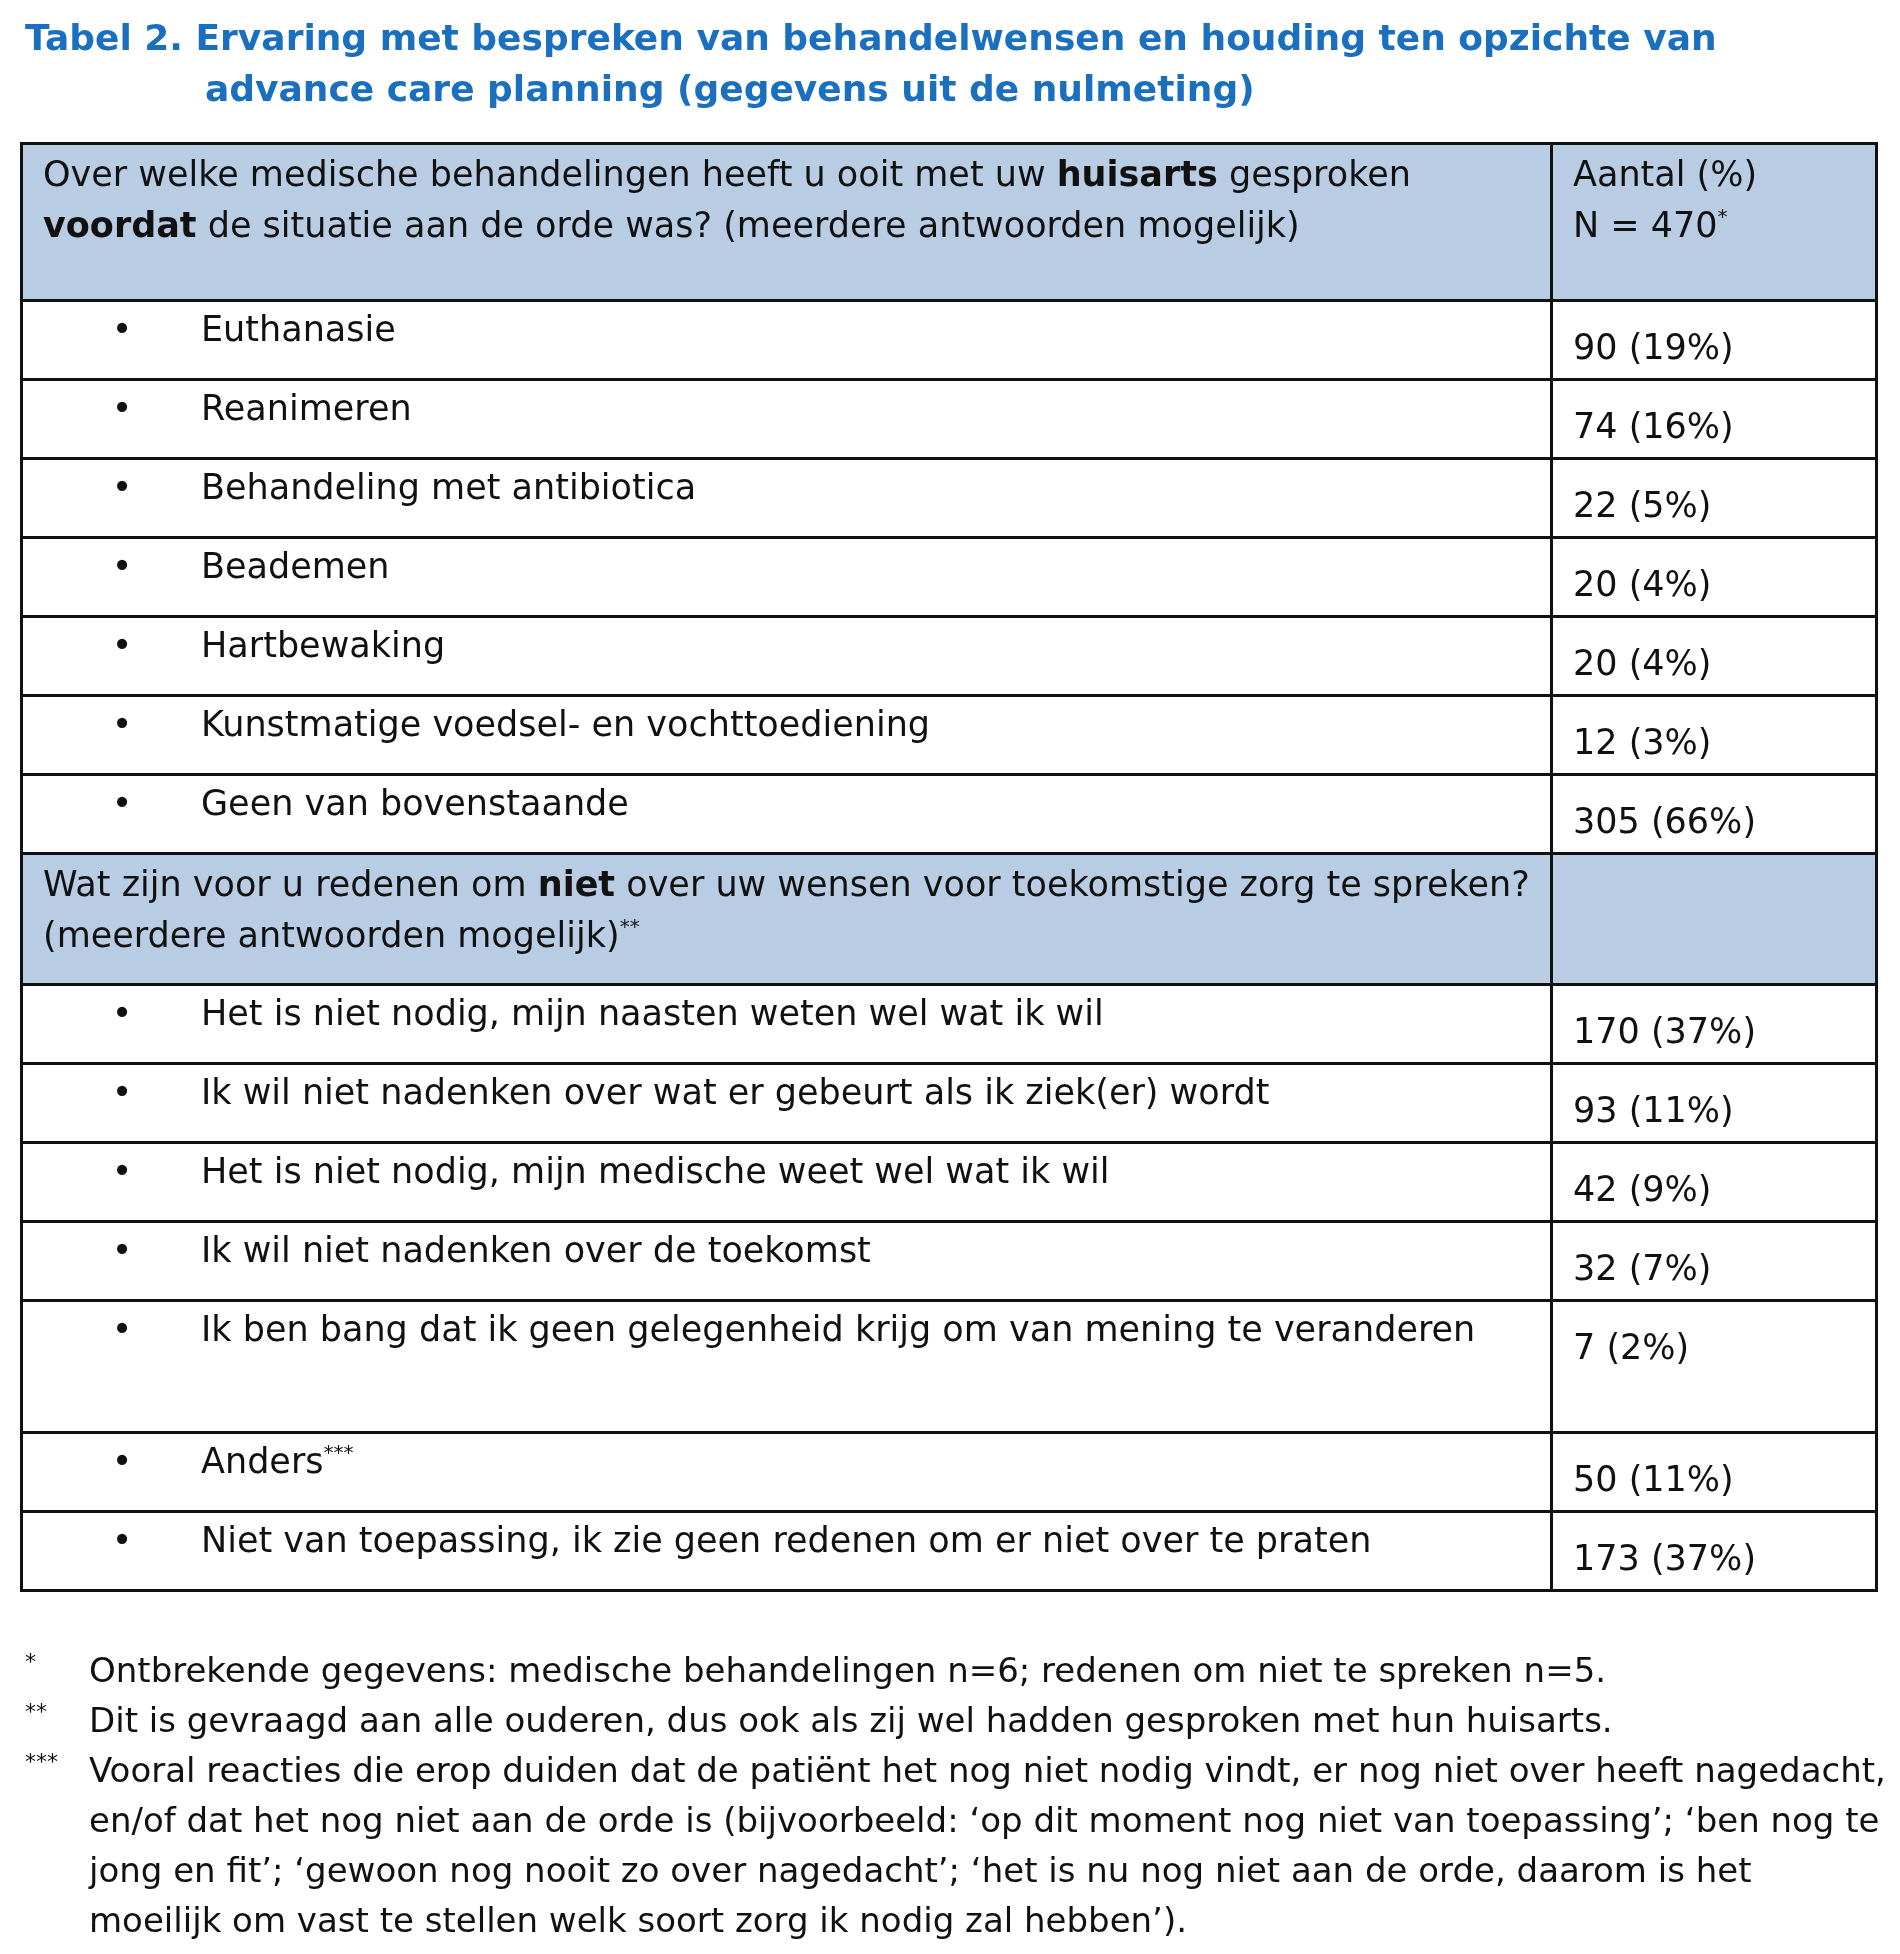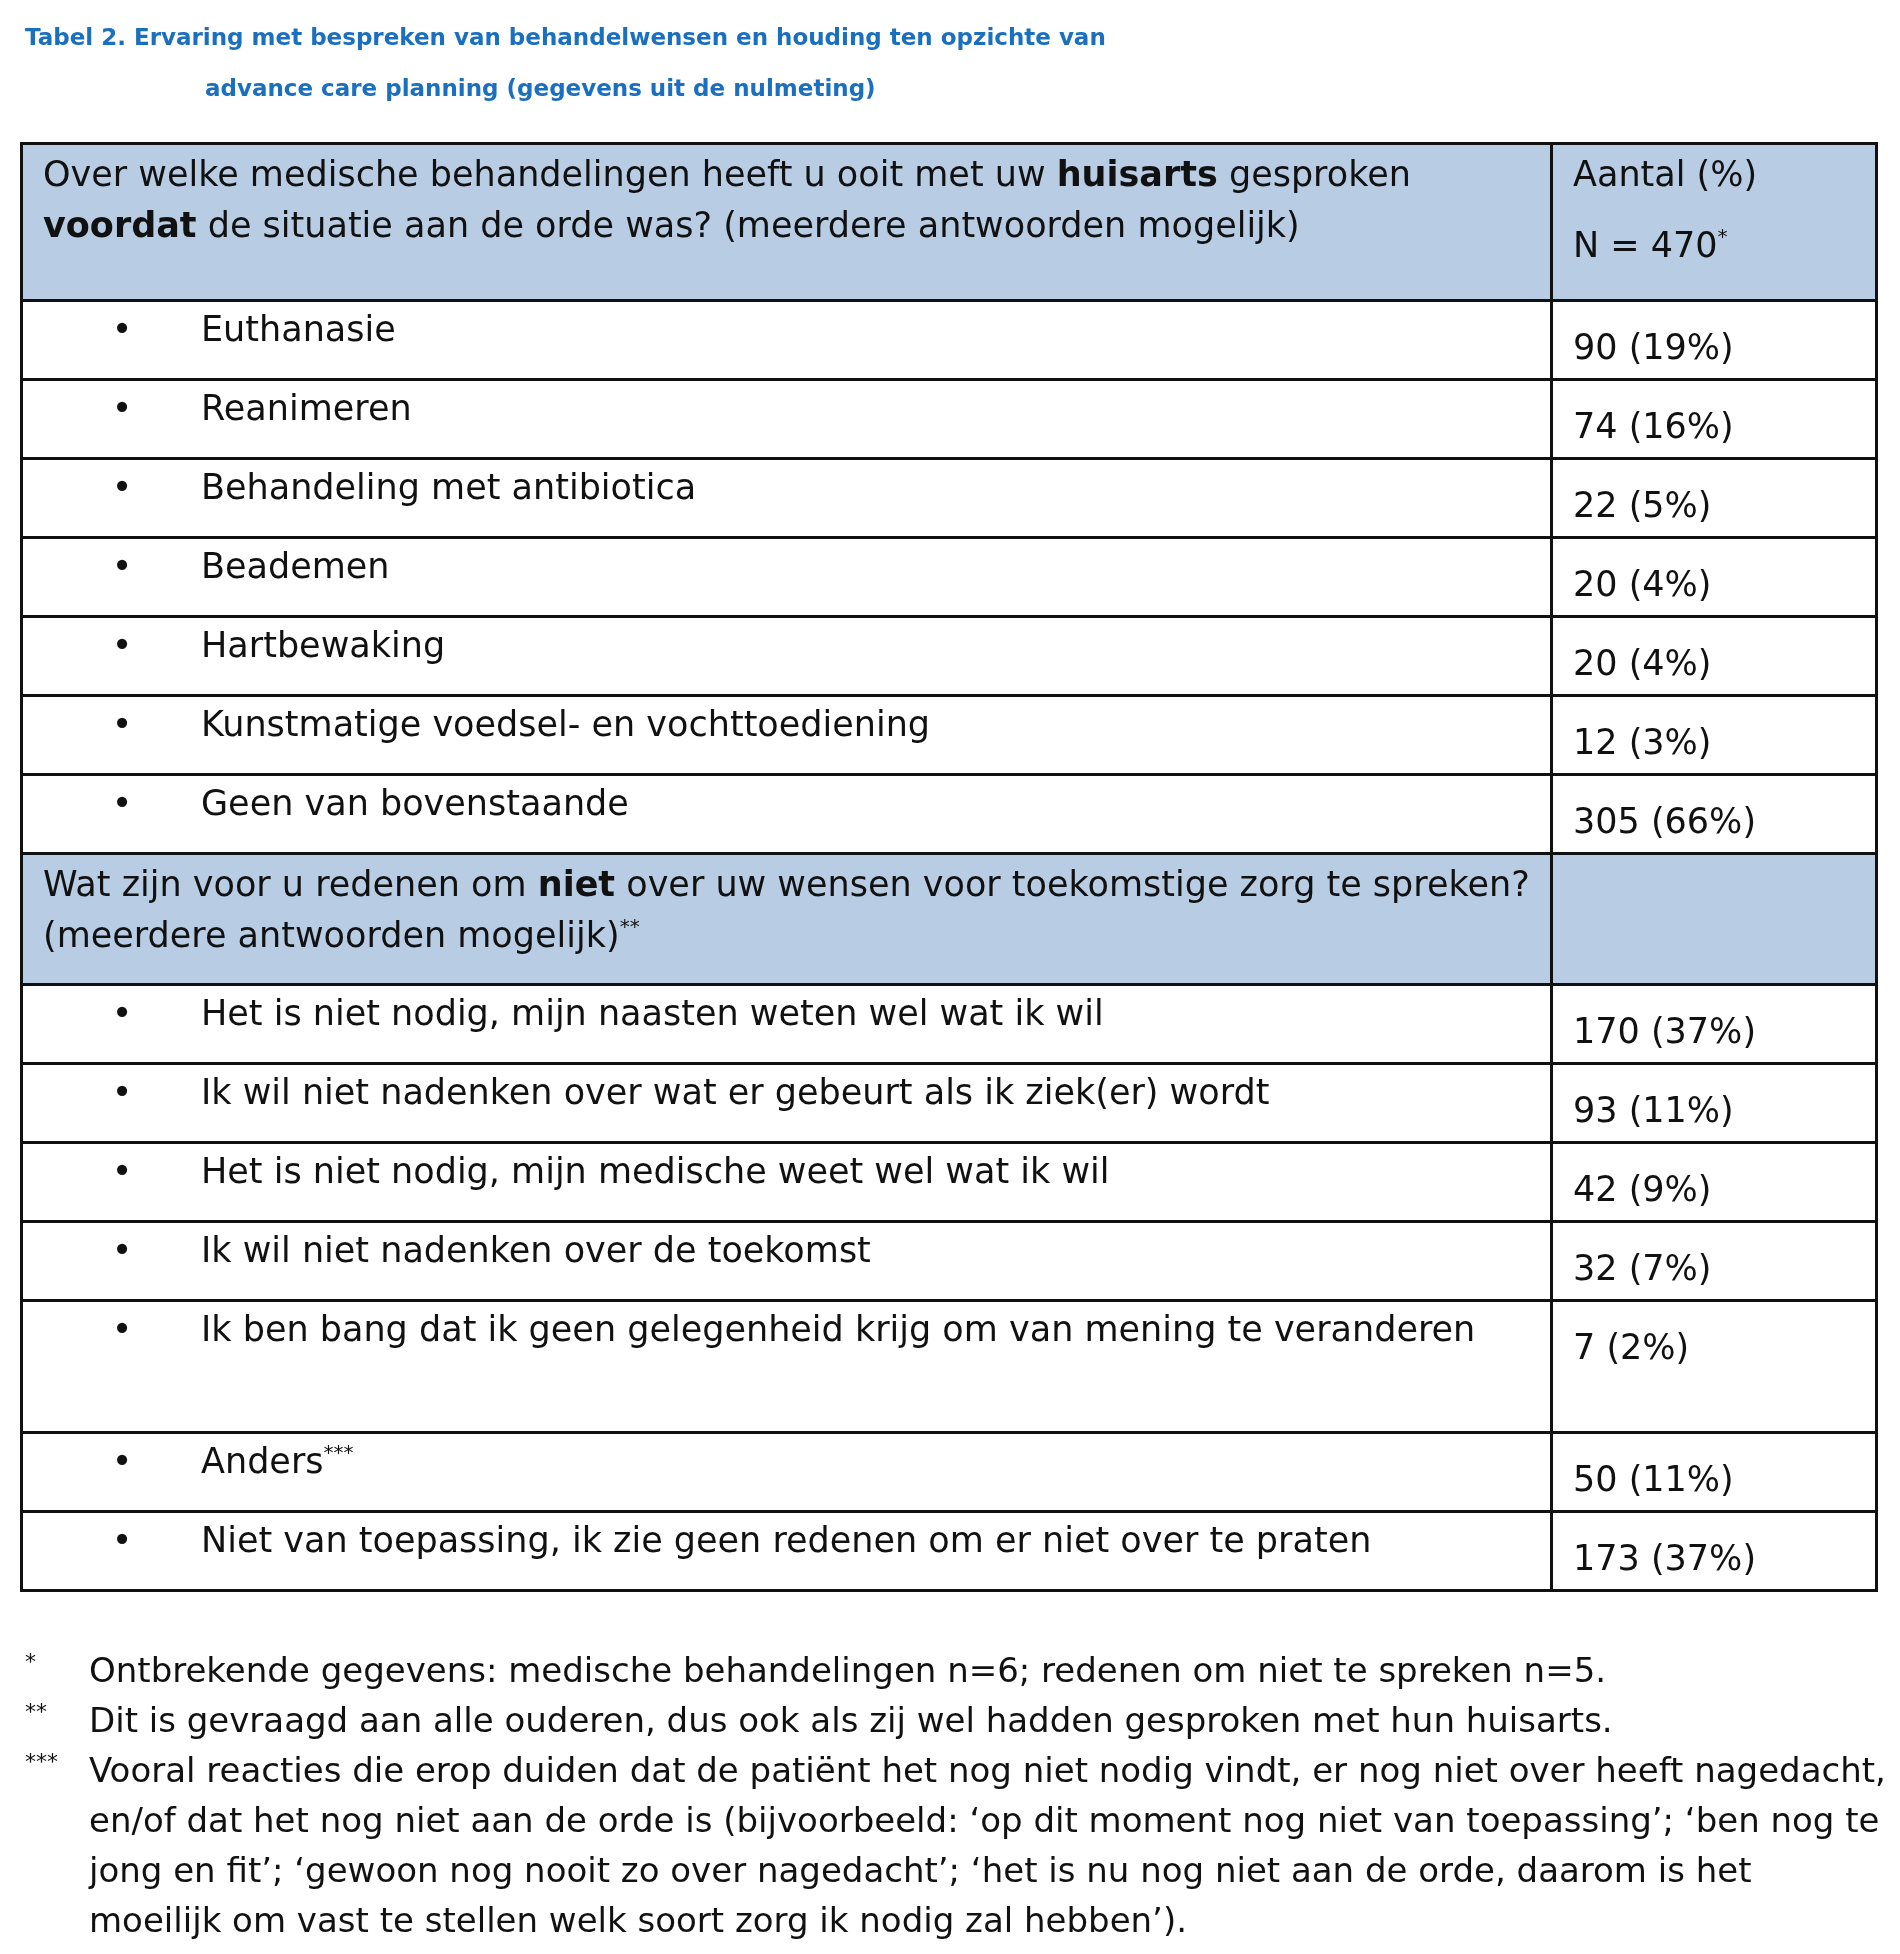--- a/index.html
+++ b/index.html
@@ -1,29 +1,29 @@
 <!DOCTYPE html>
 <html><head>
 <meta charset="utf-8">
 <style>
   html, body { margin: 0; padding: 0; background: #ffffff; }
   body { width: 1901px; height: 1954px; position: relative; overflow: hidden;
          font-family: "DejaVu Sans", "Liberation Sans", sans-serif; color: #111; }
   .title { position: absolute; left: 25px; top: 12px; width: 1861px;
-           color: #1a6fbf; font-weight: bold; font-size: 23px; line-height: 51px; }
+           color: #1a6fbf; font-weight: bold; font-size: 36px; line-height: 51px; }
   .title .line2 { padding-left: 180px; display: block; }
   .tbl { position: absolute; left: 20px; top: 142px; width: 1854px;
          border-collapse: collapse; table-layout: fixed; font-size: 35px; border-radius: 21px; }
   .tbl td { border: 3px solid #111; vertical-align: top; padding: 0; }
   .tbl col.c1 { width: 1530px; }
   .tbl col.c2 { width: 325px; }
   .hdr td { background: #b8cce4; }
   .hdr .q { padding: 4px 20px 0 20px; line-height: 51px; }
   .hdr .n { padding: 4px 20px 0 20px; line-height: 51px; }
-  .hdr .n .sub { display: block; margin-top: 20px; }
+  .hdr .n .sub { display: block; }
   sup { font-size: 20px; vertical-align: 14px; line-height: 0; }
   .item td { height: 79px; box-sizing: border-box; }
   .item .lbl { position: relative; padding: 0 20px 0 178px; line-height: 51px; padding-top: 2px; }
   .item .lbl .bullet { position: absolute; left: 79px; top: 2px; width: 40px; text-align: center; }
   .item .val { padding: 20px 20px 0 20px; line-height: 51px; }
   .item.tall td { height: 132px; }
   .foot { position: absolute; left: 25px; top: 1645px; width: 1861px;
           font-size: 34px; line-height: 50px; }
   .fn { position: relative; padding-left: 64px; }
   .fn .mark { position: absolute; left: 0; top: -8px; font-size: 22px; }

